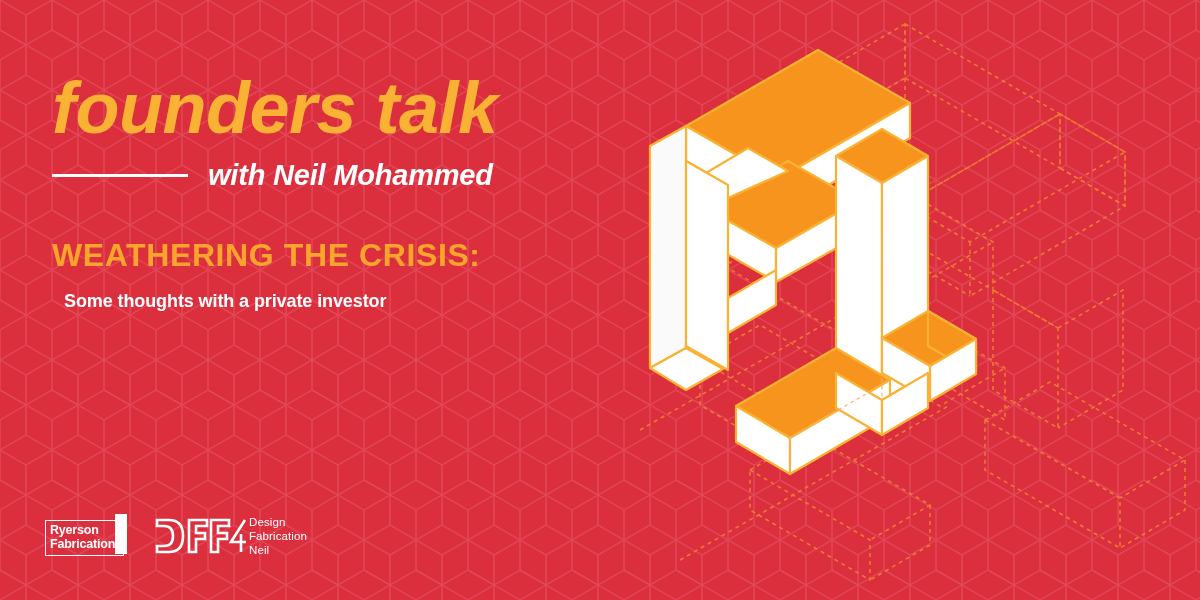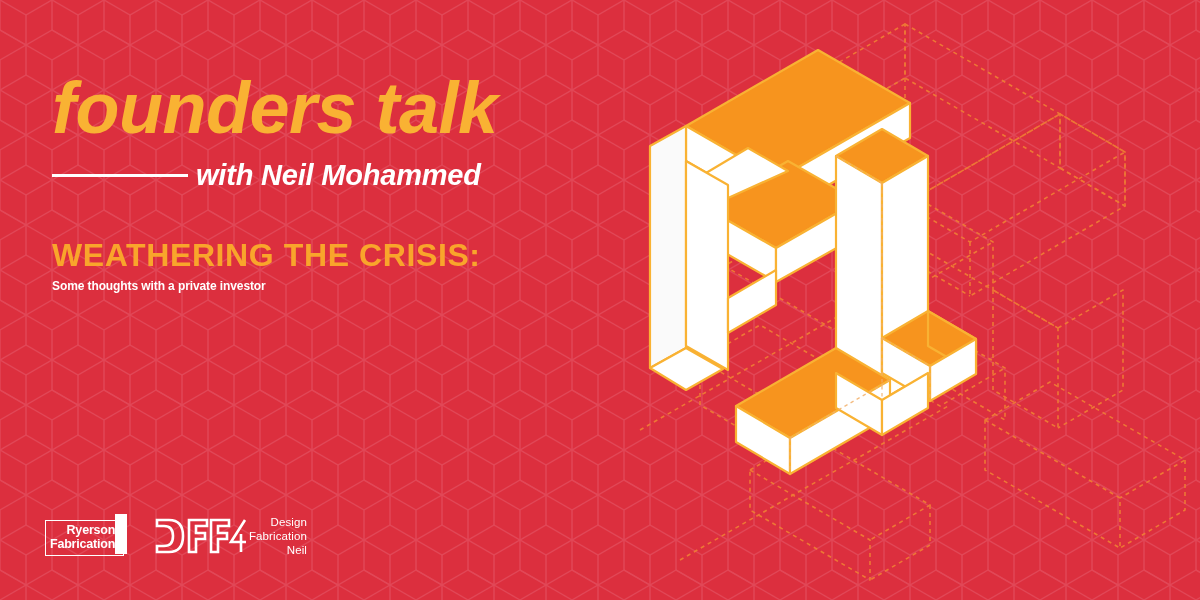--- a/index.html
+++ b/index.html
@@ -10,21 +10,20 @@
   }
   * { box-sizing: border-box; }
 
   .poster {
     position: relative;
     width: 1200px;
     height: 600px;
     overflow: hidden;
     background: #DC2F3E;
     font-family: "Liberation Sans", "DejaVu Sans", sans-serif;
-    text-align: right;
   }
 
   
   .bg-pattern {
     position: absolute;
     inset: 0;
     opacity: 1;
     pointer-events: none;
   }
 
@@ -67,21 +66,21 @@
     color: #F9B233;
     white-space: nowrap;
   }
 
   .byline-row {
     position: absolute;
     left: 0;
     top: 160px;
     display: flex;
     align-items: center;
-    gap: 8px;
+    gap: 20px;
     width: 560px;
   }
   .byline-rule {
     width: 136px;
     height: 3px;
     background: #FFFFFF;
     flex: 0 0 auto;
   }
   .byline {
     margin: 0;
@@ -105,22 +104,22 @@
     letter-spacing: 0.6px;
     color: #F9A52B;
     text-transform: uppercase;
     white-space: nowrap;
   }
 
   .subline {
     position: absolute;
     left: 0;
     top: 279px;
-    margin: 0;
-    font-size: 12px;
+    margin: 12px;
+    font-size: 18px;
     line-height: 1.2;
     font-weight: 700;
     color: #FFFFFF;
     white-space: nowrap;
     letter-spacing: -0.1px;
   }
 
   
   .logo-lockup {
     position: absolute;

